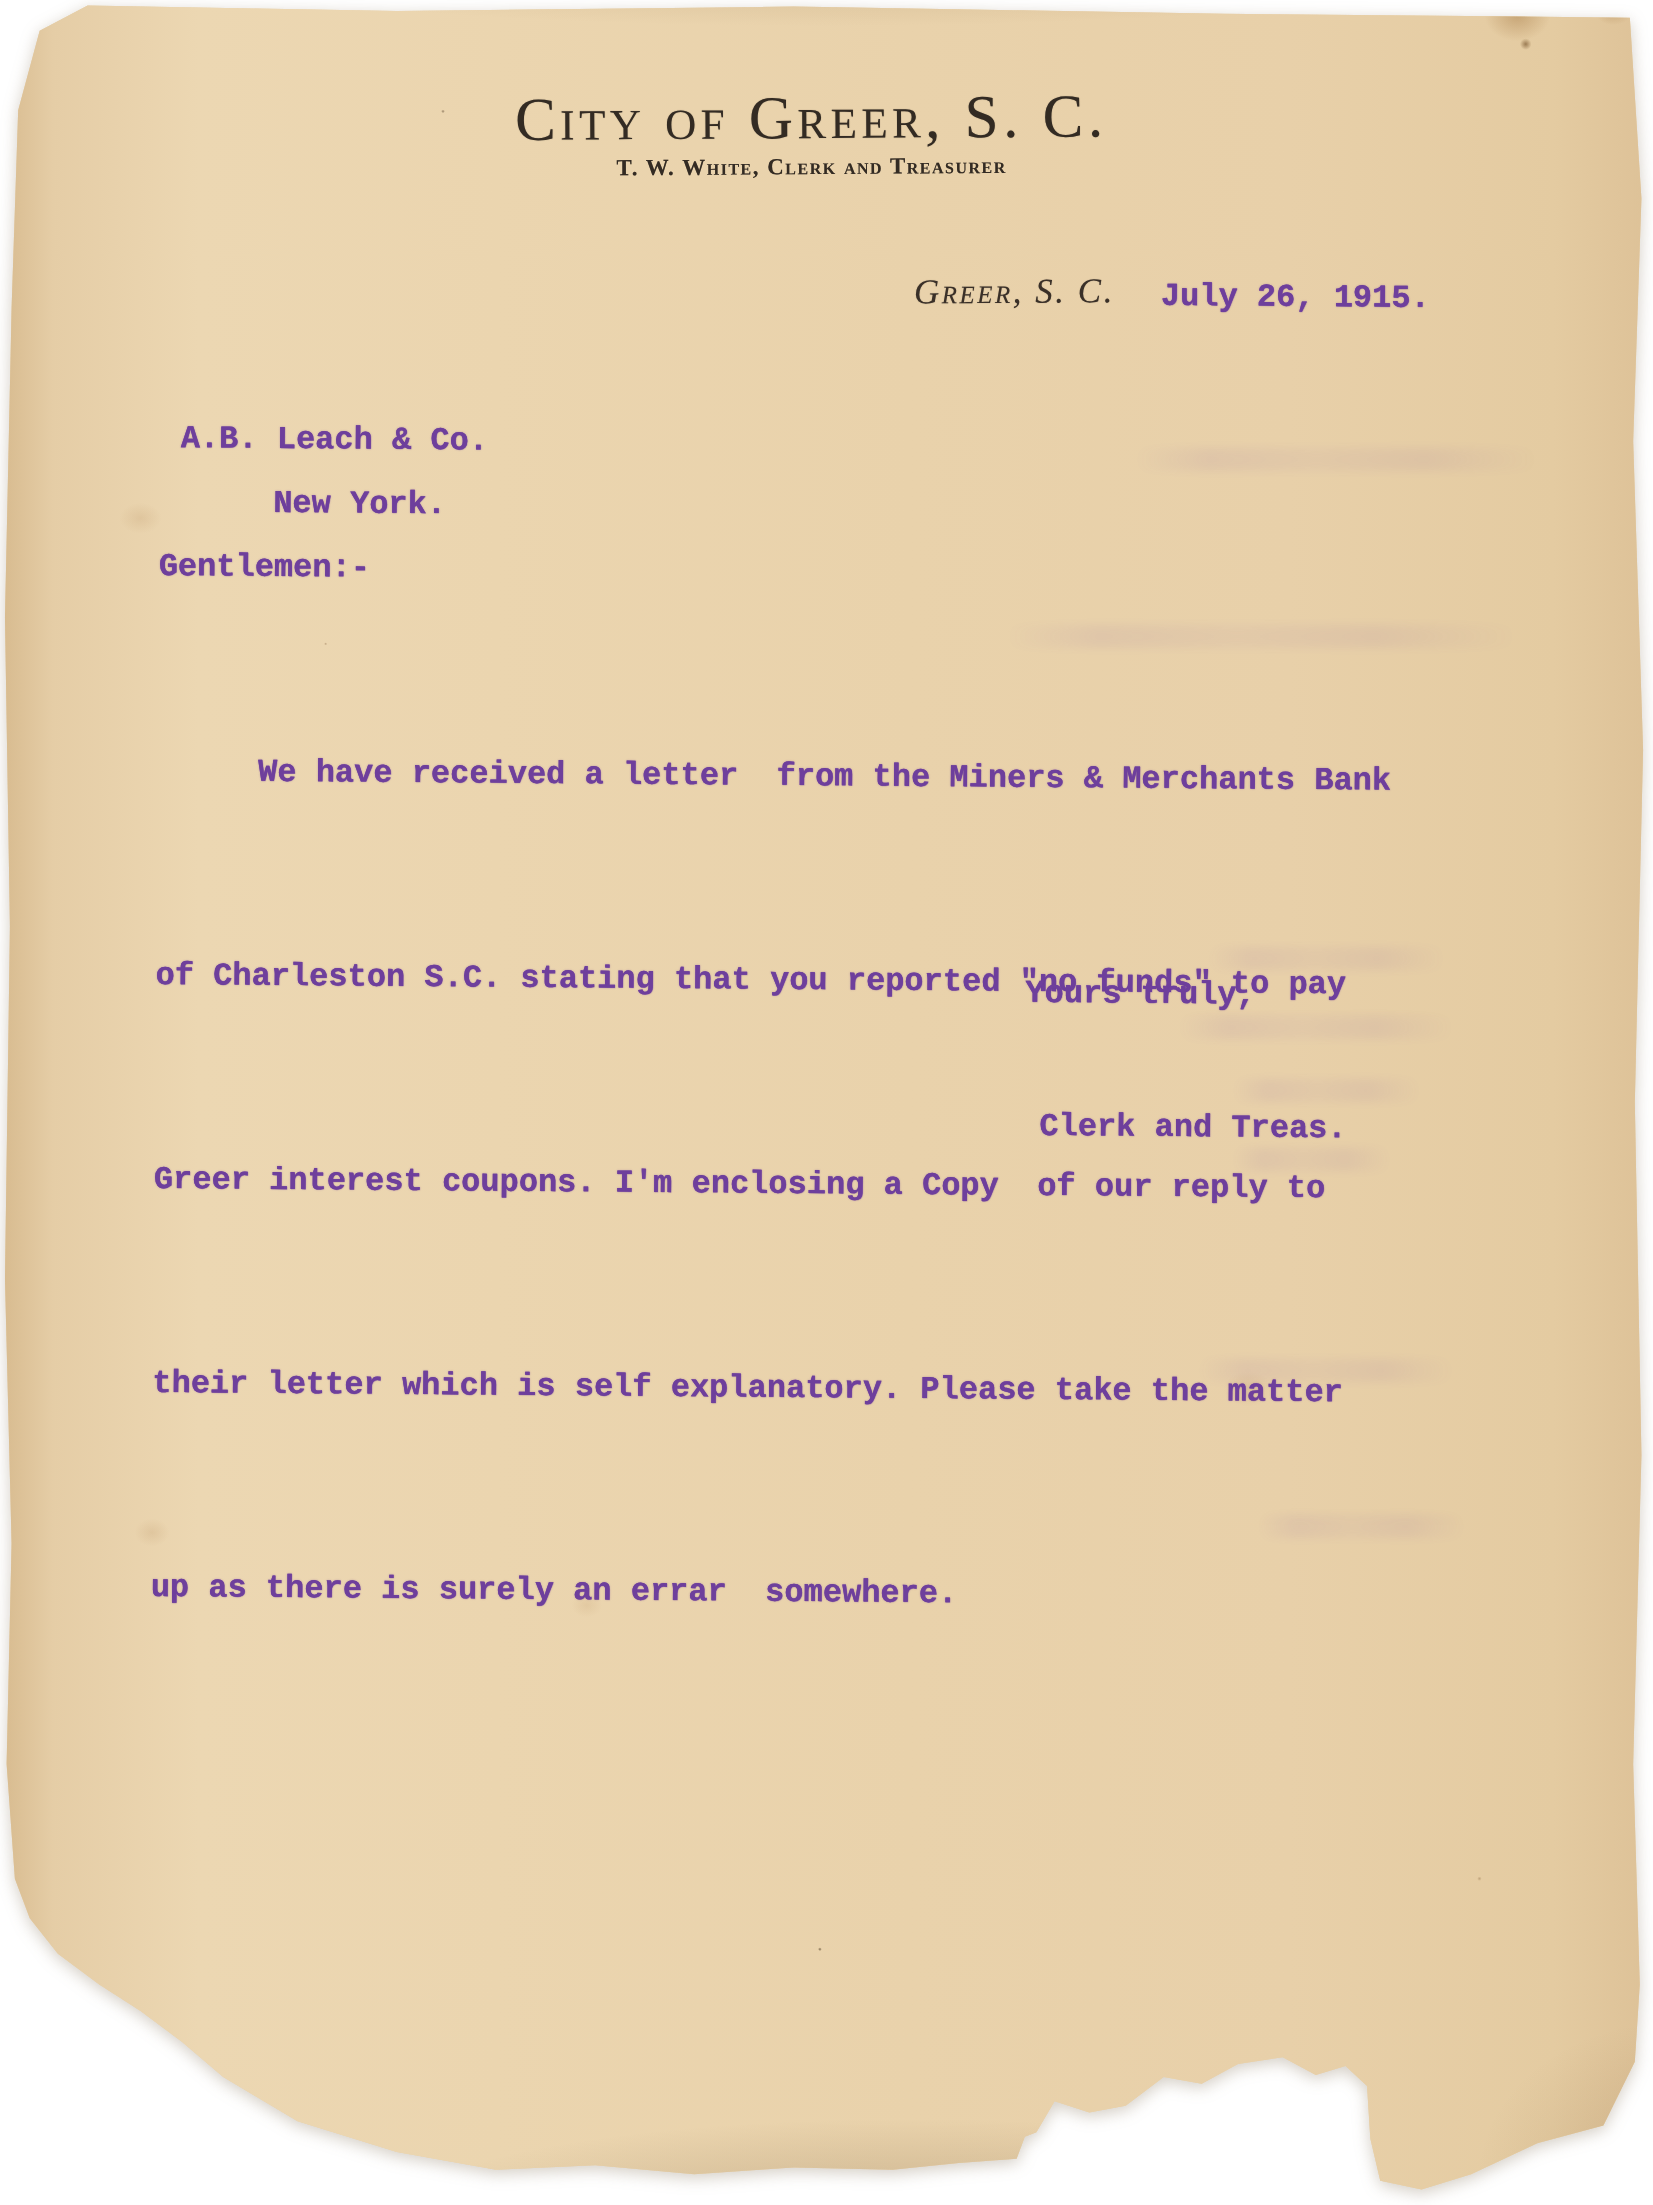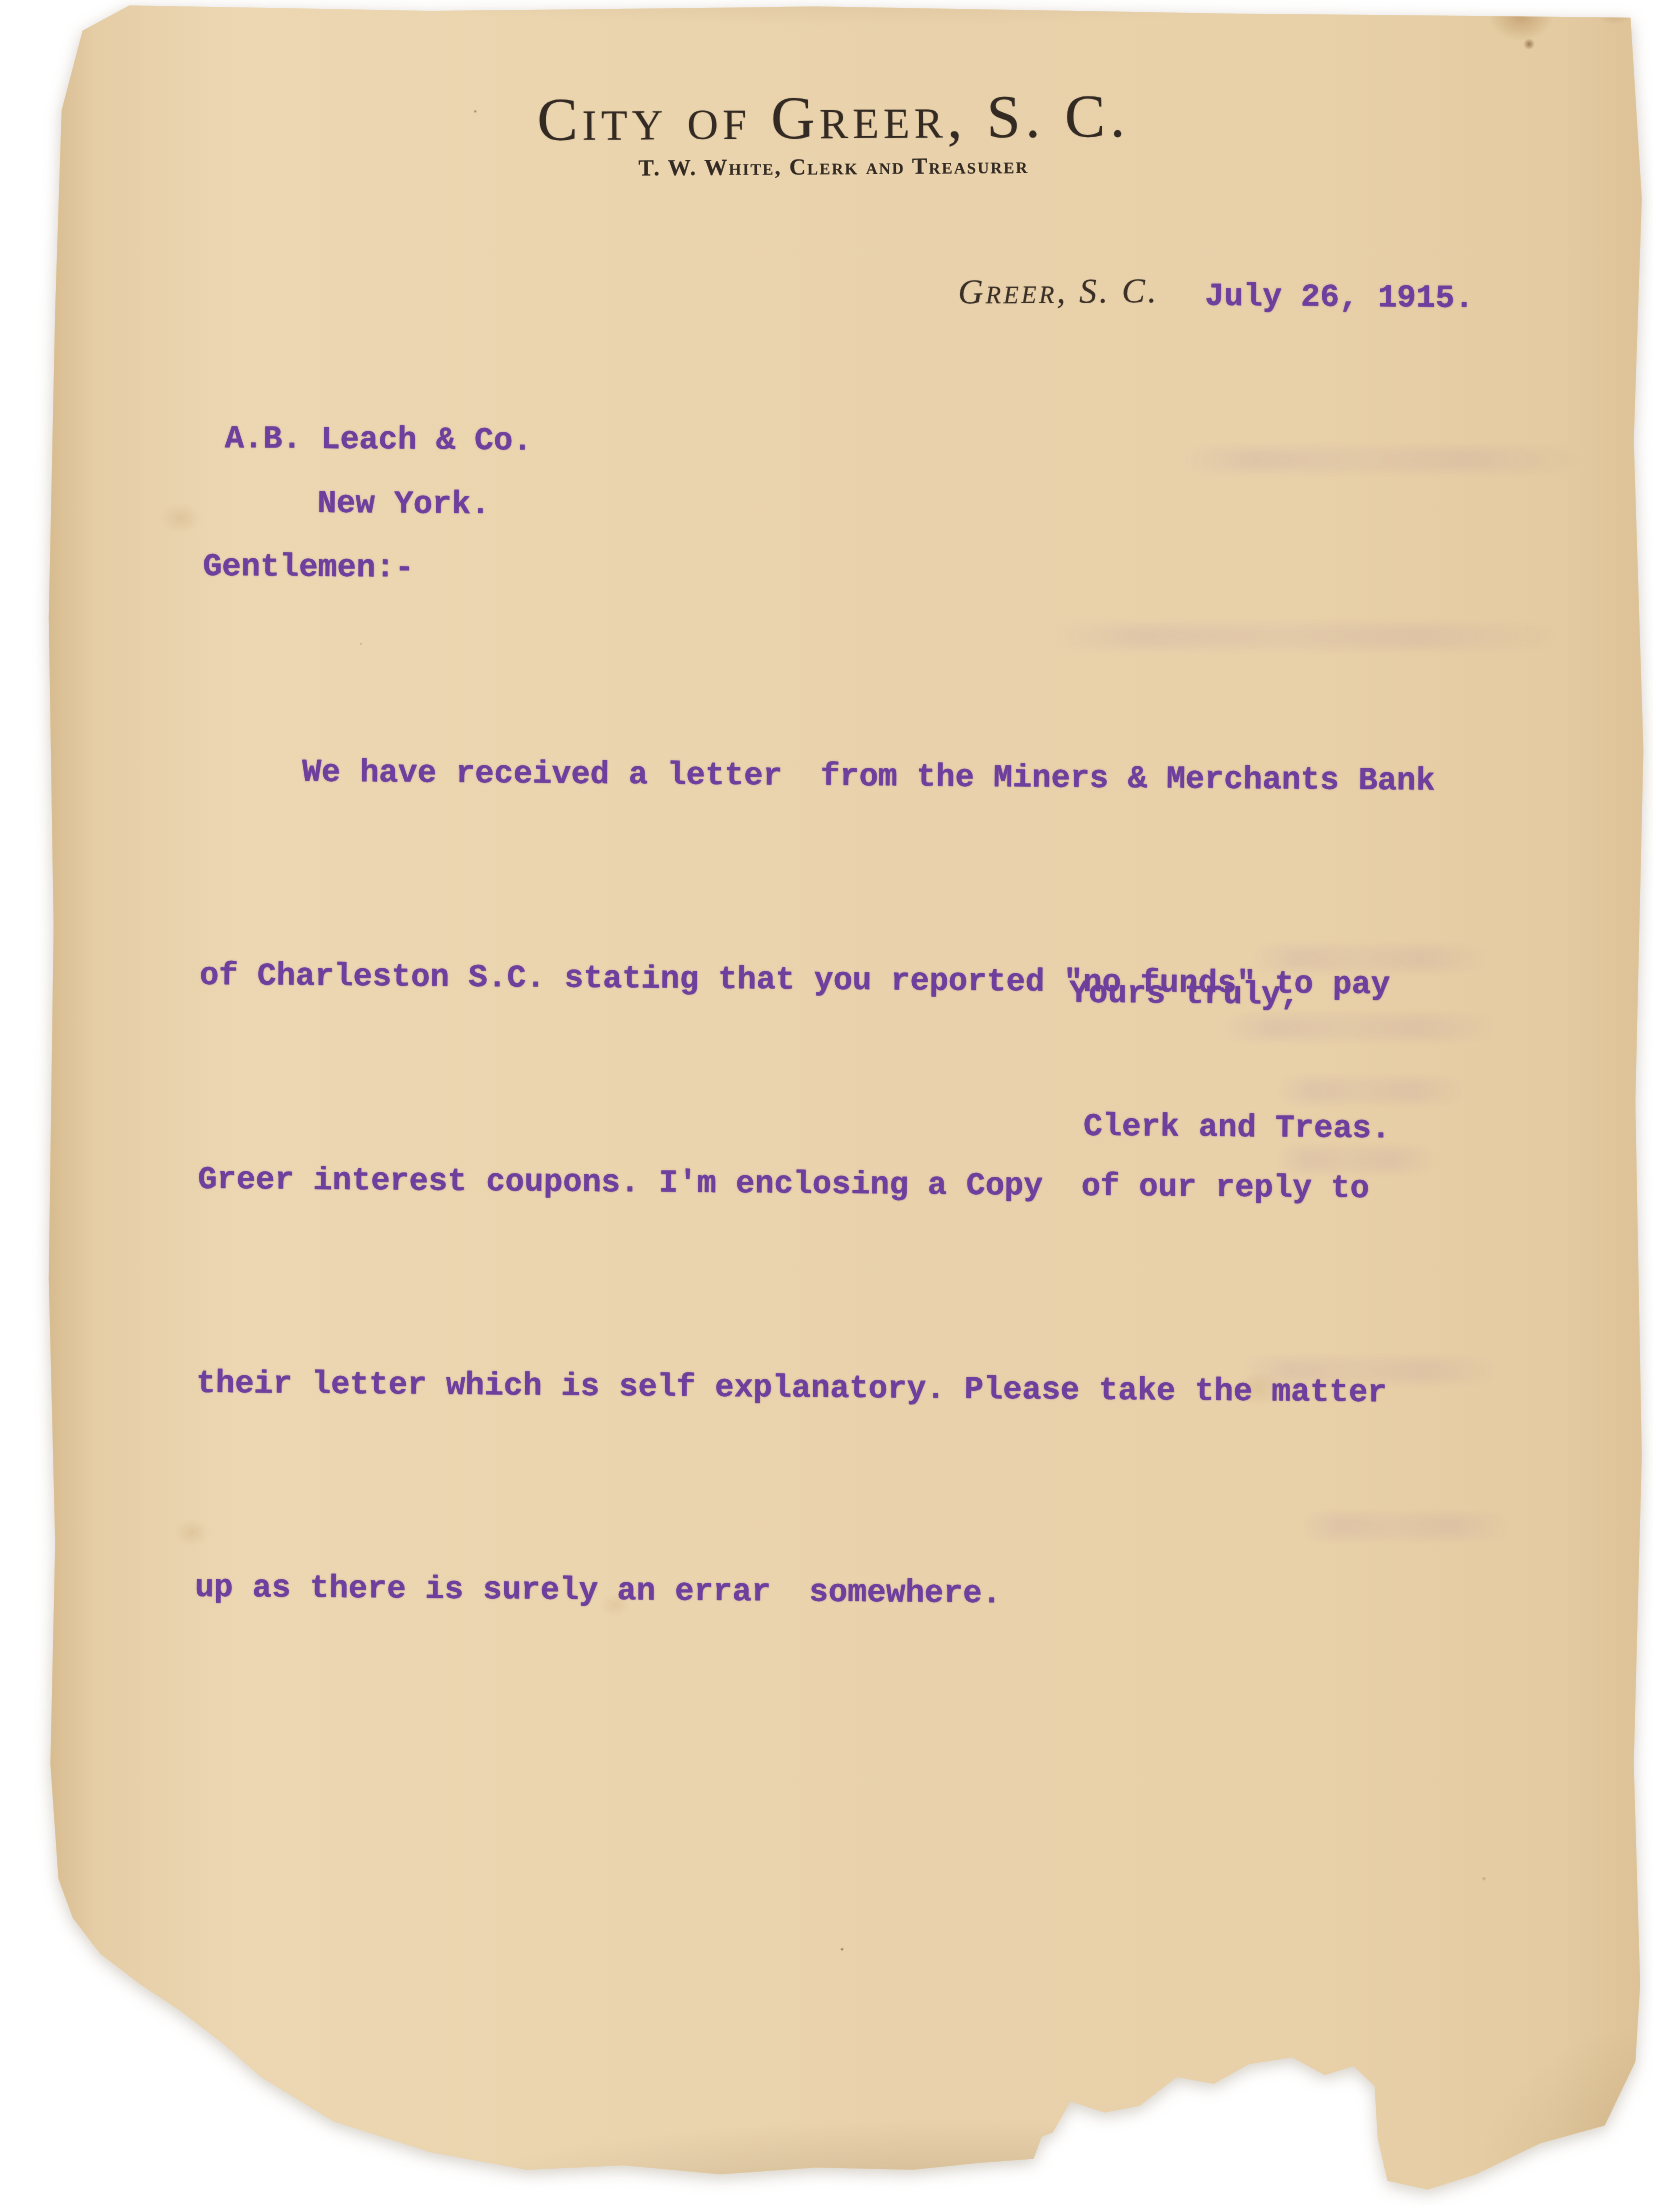--- a/index.html
+++ b/index.html
@@ -13,21 +13,20 @@
     position: relative;
     overflow: hidden;
     font-family: "Liberation Serif", serif;
   }
 
   
   .paper-wrap {
     position: absolute;
     inset: 0;
     filter: drop-shadow(0 4px 8px rgba(100, 78, 45, 0.28));
-    margin-left: 44px;
   }
   .paper {
     position: absolute;
     inset: 0;
     background-color: #e9d2ac;
     background-image:
       
       radial-gradient(47px 37px at 91.8% 0.7%, rgba(151,103,48,0.38), rgba(151,103,48,0) 70%),
       radial-gradient(8px 8px at 92.3% 2.0%, rgba(97,60,21,0.55), rgba(97,60,21,0) 72%),
       radial-gradient(27px 20px at 97.6% 0.5%, rgba(151,103,48,0.30), rgba(151,103,48,0) 70%),

